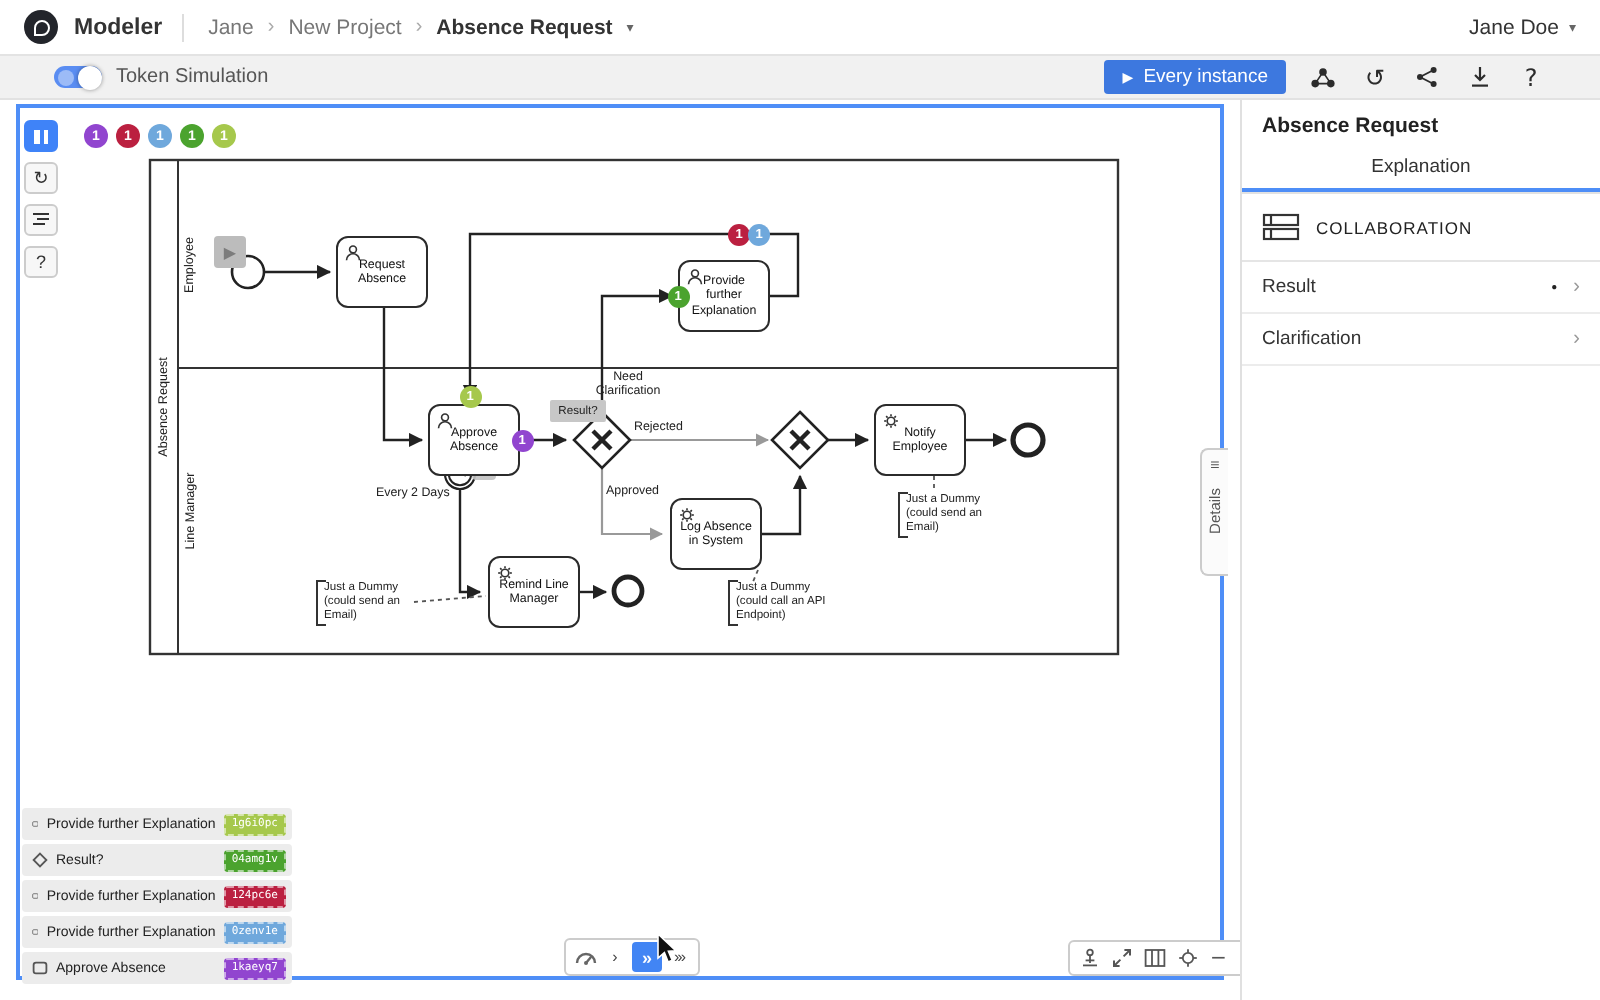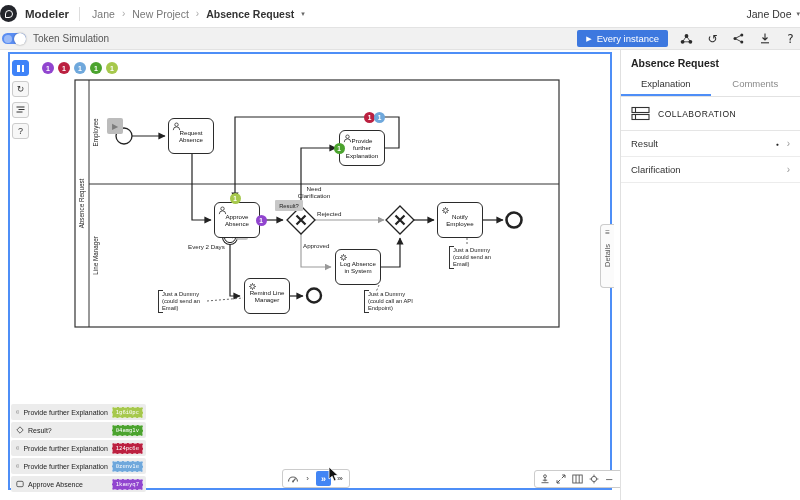--- a/index.html
+++ b/index.html
@@ -1,35 +1,35 @@
 <!DOCTYPE html>
 <html><head>
 <meta charset="utf-8">
 <style>
   * { margin:0; padding:0; box-sizing:border-box; }
   html,body { width:800px; height:500px; overflow:hidden; background:#fff;
     font-family:"Liberation Sans", sans-serif; color:#333; }
 
   
   .topbar { position:absolute; left:0; top:0; width:800px; height:28px; background:#fff;
-    border-bottom:1px solid #e3e3e3; display:flex; align-items:center; padding:0 0; }
+    border-bottom:1px solid #e3e3e3; display:flex; align-items:center; padding:0 12px; }
   .logo { width:17px; height:17px; border-radius:50%; background:#23252b; display:flex;
     align-items:center; justify-content:center; margin-right:8px; flex:0 0 auto; }
   .logo-inner { width:8px; height:8px; border:1.6px solid #fff; border-radius:50% 50% 50% 0; }
   .appname { font-size:11.5px; font-weight:bold; color:#333; margin-right:10px; }
   .vdiv { width:1px; height:14px; background:#ddd; margin-right:12px; }
   .crumbs { display:flex; align-items:center; gap:7px; font-size:10.5px; color:#777; }
   .crumb-active { color:#333; font-weight:bold; }
   .crumb-sep { color:#aaa; font-size:10px; }
   .caret { font-size:7px; color:#666; }
   .top-right { margin-left:auto; display:flex; align-items:center; gap:5px; font-size:10.5px; }
 
   
   .toolbar { position:absolute; left:0; top:28px; width:800px; height:22px; background:#f1f1f1;
-    border-bottom:1px solid #e2e2e2; display:flex; align-items:center; padding:0 2px; }
+    border-bottom:1px solid #e2e2e2; display:flex; align-items:center; padding:0 27px; }
   .toggle { width:24px; height:11px; border-radius:6px; background:#5a8df2; position:relative;
     margin-right:7px; cursor:pointer; }
   .toggle::before { content:""; position:absolute; left:2px; top:1.5px; width:8px; height:8px;
     border-radius:50%; background:#9cbbf7; }
   .toggle-knob { position:absolute; right:0px; top:-0.5px; width:12px; height:12px; border-radius:50%;
     background:#fff; box-shadow:0 0 2px rgba(0,0,0,.4); }
   .toggle-label { font-size:10px; color:#555; }
   .toolbar-right { margin-left:auto; display:flex; align-items:center; gap:11px; }
   .btn-blue { background:#3d78df; color:#fff; border:none; border-radius:2px; height:17px;
     padding:0 9px; font-size:9.5px; font-family:"Liberation Sans",sans-serif;
@@ -463,21 +463,20 @@
       </span>
     <span class="cbtn">−</span>
     <span class="cbtn">+</span>
   </div>
 </div>
 
 <aside class="panel">
   <div class="panel-title">Absence Request</div>
   <div class="tabs">
     <div class="tab active">Explanation</div>
-    <div class="tab">Comments</div>
   </div>
   <div class="sect">
     <svg width="19" height="15" viewBox="0 0 19 15">
       <rect x="1" y="1.5" width="17" height="5" fill="none" stroke="#333" stroke-width="1.1"></rect>
       <line x1="4.5" y1="1.5" x2="4.5" y2="6.5" stroke="#333" stroke-width="1.1"></line>
       <rect x="1" y="8.5" width="17" height="5" fill="none" stroke="#333" stroke-width="1.1"></rect>
       <line x1="4.5" y1="8.5" x2="4.5" y2="13.5" stroke="#333" stroke-width="1.1"></line>
     </svg>
     <span class="sect-label">COLLABORATION</span>
   </div>

